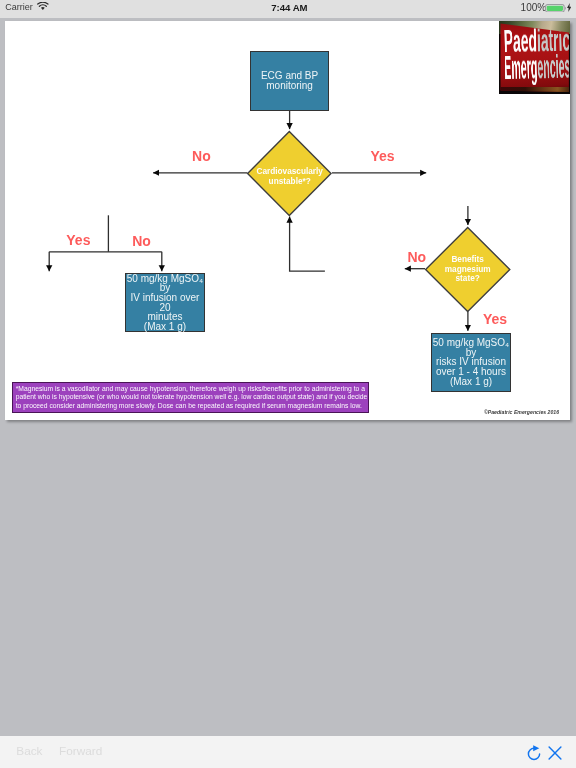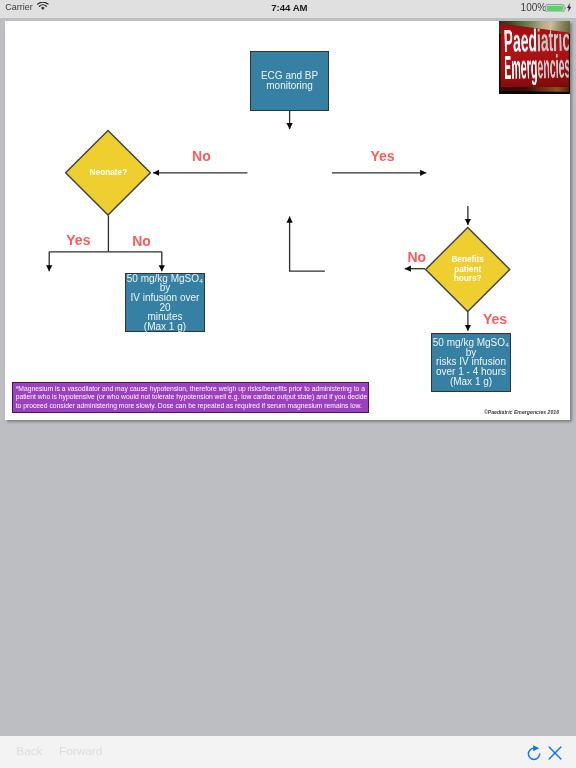--- a/index.html
+++ b/index.html
@@ -157,40 +157,40 @@
         <path d="M319.9,250.2 H284.6 V195.6" marker-end="url(#ah)"></path>
 
         <path d="M462.9,290.3 V309.8" marker-end="url(#ah)"></path>
       </g>
     </svg>
 
     <div class="node rect" id="n-ecg">
       <div class="txt"><span>ECG and BP</span><br><span>monitoring</span></div>
     </div>
 
-
-    <div class="node diamond" id="n-neo">
+    <div class="node diamond" id="n-cv">
       <svg viewBox="0 0 100 100" preserveAspectRatio="none" style="overflow:visible">
           <path d="M50,0.7 L99.3,50 L50,99.3 L0.7,50 Z" fill="#efcf2f" stroke="#3e3e3e" stroke-width="1.4" vector-effect="non-scaling-stroke" stroke-linejoin="miter"></path>
         </svg>
-      <div class="txt b"><span>Neonate?</span></div>
-    </div>
+      <div class="txt b"><span>Cardiovascularly</span><br><span>unstable*?</span></div>
+    </div>
+
 
 
 
     <div class="node rect" id="n-d50">
       <div class="txt"><span>50 mg/kg MgSO₄ by</span><br><span>IV infusion over 20</span><br><span>minutes</span><br><span>(Max 1 g)</span></div>
     </div>
 
 
     <div class="node diamond" id="n-ben">
       <svg viewBox="0 0 100 100" preserveAspectRatio="none" style="overflow:visible">
           <path d="M50,0.7 L99.3,50 L50,99.3 L0.7,50 Z" fill="#efcf2f" stroke="#3e3e3e" stroke-width="1.4" vector-effect="non-scaling-stroke" stroke-linejoin="miter"></path>
         </svg>
-      <div class="txt b"><span>Benefits</span><br><span>patient</span><br><span>hours?</span></div>
+      <div class="txt b"><span>Benefits</span><br><span>magnesium</span><br><span>state?</span></div>
     </div>
 
     <div class="node rect" id="n-d50s">
       <div class="txt"><span>50 mg/kg MgSO₄ by</span><br><span>risks IV infusion</span><br><span>over 1 - 4 hours</span><br><span>(Max 1 g)</span></div>
     </div>
 
     <div class="elab" id="l-cvno">No</div>
     <div class="elab" id="l-cvyes">Yes</div>
     <div class="elab" id="l-nyes">Yes</div>
     <div class="elab" id="l-nno">No</div>

